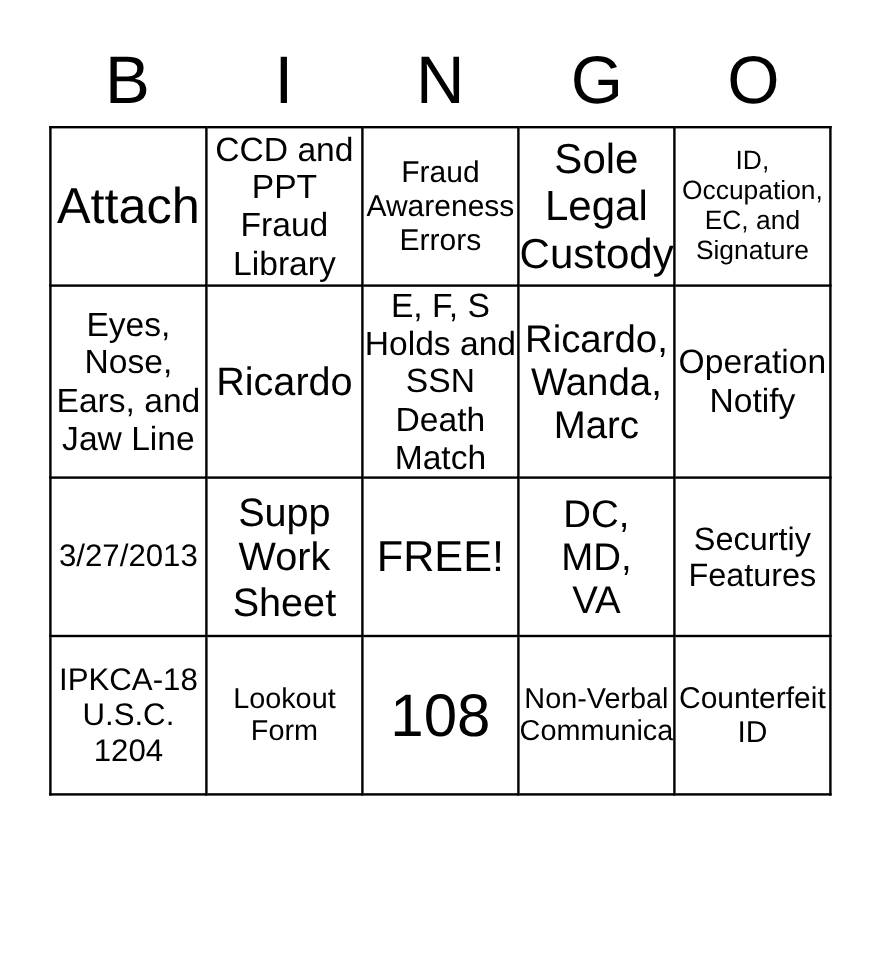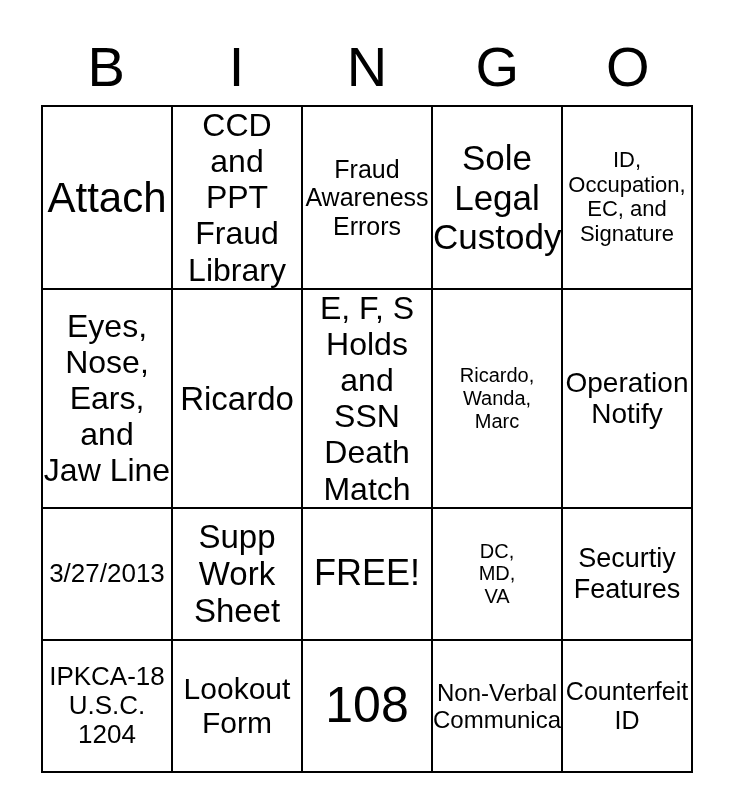--- a/index.html
+++ b/index.html
@@ -42,27 +42,27 @@
     border: 2px solid #000000;
     text-align: center;
     vertical-align: middle;
     padding: 0;
     white-space: pre-line;
     line-height: 1.13;
     overflow: hidden;
   }
   .f19 { font-size: 24px; }
   .f22 { font-size: 22px; }
-  .f24 { font-size: 32px; }
+  .f24 { font-size: 28px; }
   .f25 { font-size: 25px; }
   .f26 { font-size: 26px; }
   .f27 { font-size: 27px; }
   .f28 { font-size: 28px; margin-top: 20px; }
-  .f30 { font-size: 30px; }
-  .f32 { font-size: 20px; }
+  .f30 { font-size: 24px; }
+  .f32 { font-size: 32px; }
   .f33 { font-size: 33px; }
   .f35 { font-size: 35px; margin-left: 10px; }
   .f36 { font-size: 36px; }
   .f42 { font-size: 42px; }
   .f48 { font-size: 48px; }
   .f50 { font-size: 50px; }
 </style>
 </head>
 <body>
 

